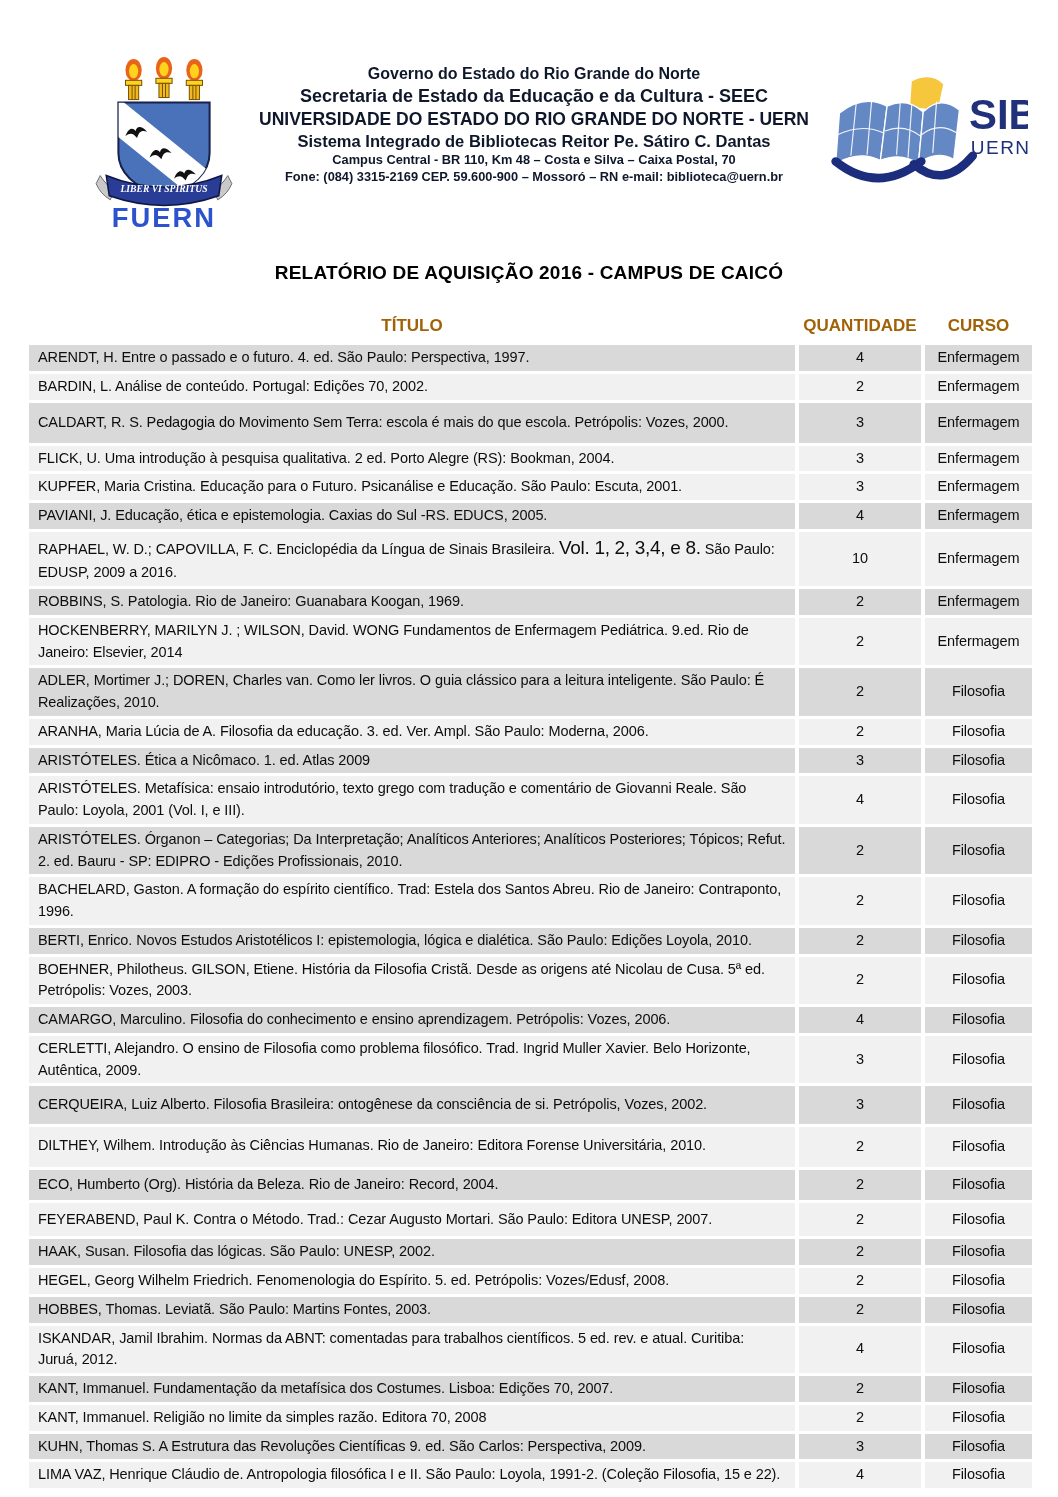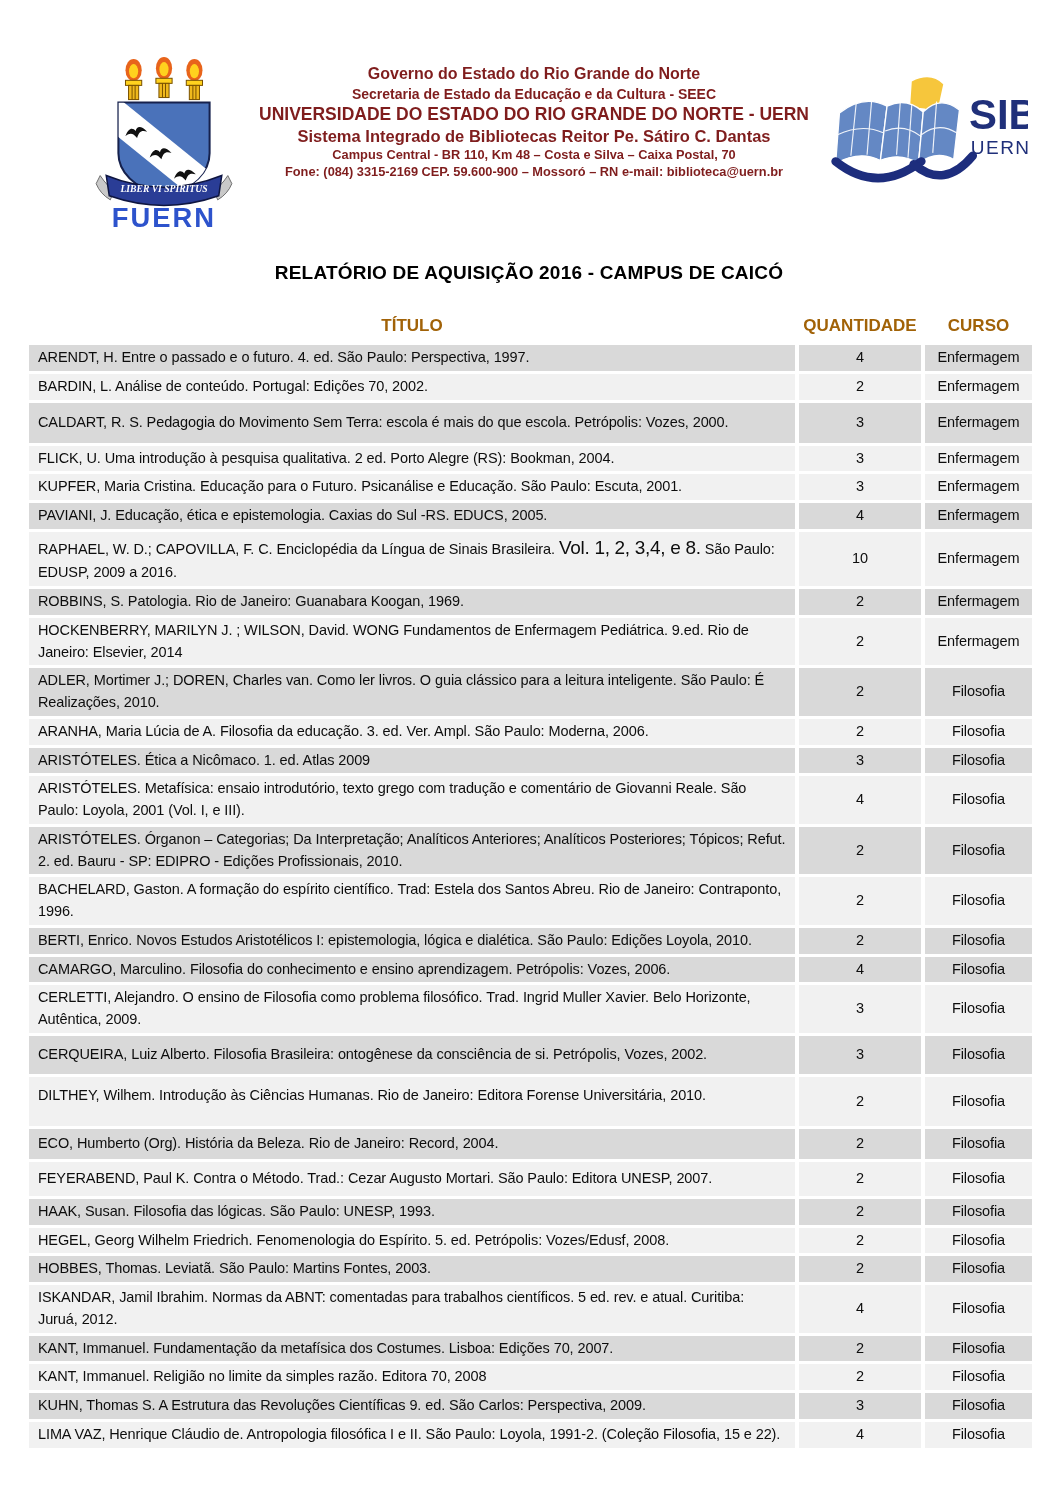--- a/index.html
+++ b/index.html
@@ -20,24 +20,24 @@
     color:var(--ink);
   }
   .page{width:1058px;min-height:1497px;background:#fff;padding-top:56px;}
   
   .brand-row{
     display:flex;align-items:flex-start;justify-content:space-between;
     padding:0 30px 0 88px;
   }
   .org-block{
     flex:1;text-align:center;padding-top:8px;line-height:1.3;
-    color:#7f1d1d;font-weight:700;
+    color:#0f172a;font-weight:700;
   }
   .org-line-1{font-size:16px;}
-  .org-line-2{font-size:14px;}
+  .org-line-2{font-size:18px;}
   .org-line-3{font-size:17.5px;}
   .org-line-4{font-size:16.5px;}
   .org-line-5{font-size:12.8px;}
   .org-line-6{font-size:12.8px;}
   .logo-left{width:152px;flex:0 0 auto;}
   .logo-right{width:200px;flex:0 0 auto;margin-top:14px;}
   
   .report-title{
     text-align:center;font-size:19px;font-weight:800;
     margin-top:32px;letter-spacing:0.2px;color:#000;
@@ -257,52 +257,57 @@
         <tr class="even">
           <td class="col-title"><span>BACHELARD, Gaston. A formação do espírito científico. Trad: Estela dos Santos Abreu. Rio de Janeiro: Contraponto, 1996.</span></td>
           <td class="col-qty">2</td>
           <td class="col-course">Filosofia</td>
         </tr>
         <tr class="odd">
           <td class="col-title"><span>BERTI, Enrico. Novos Estudos Aristotélicos I: epistemologia, lógica e dialética. São Paulo: Edições Loyola, 2010.</span></td>
           <td class="col-qty">2</td>
           <td class="col-course">Filosofia</td>
         </tr>
+        <tr class="even">
+          <td class="col-title"><span>BOEHNER, Philotheus. GILSON, Etiene. História da Filosofia Cristã. Desde as origens até Nicolau de Cusa. 5ª ed. Petrópolis: Vozes, 2003.</span></td>
+          <td class="col-qty">2</td>
+          <td class="col-course">Filosofia</td>
+        </tr>
         <tr class="odd">
           <td class="col-title"><span>CAMARGO, Marculino. Filosofia do conhecimento e ensino aprendizagem. Petrópolis: Vozes, 2006.</span></td>
           <td class="col-qty">4</td>
           <td class="col-course">Filosofia</td>
         </tr>
         <tr class="even">
           <td class="col-title"><span>CERLETTI, Alejandro. O ensino de Filosofia como problema filosófico. Trad. Ingrid Muller Xavier. Belo Horizonte, Autêntica, 2009.</span></td>
           <td class="col-qty">3</td>
           <td class="col-course">Filosofia</td>
         </tr>
         <tr class="odd">
           <td class="col-title" style="padding-top: 8px; padding-bottom: 8px; margin-left: 35px;"><span>CERQUEIRA, Luiz Alberto. Filosofia Brasileira: ontogênese da consciência de si. Petrópolis, Vozes, 2002.</span></td>
           <td class="col-qty">3</td>
           <td class="col-course">Filosofia</td>
         </tr>
         <tr class="even">
-          <td class="col-title" style="padding-top: 8px; padding-bottom: 20px; margin-top: 16px;"><span>DILTHEY, Wilhem. Introdução às Ciências Humanas. Rio de Janeiro: Editora Forense Universitária, 2010.</span></td>
+          <td class="col-title" style="padding-top: 8px; padding-bottom: 10px; margin-top: 16px;"><span>DILTHEY, Wilhem. Introdução às Ciências Humanas. Rio de Janeiro: Editora Forense Universitária, 2010.</span></td>
           <td class="col-qty">2</td>
           <td class="col-course">Filosofia</td>
         </tr>
         <tr class="odd">
           <td class="col-title" style="padding-top: 4px; padding-bottom: 4px;"><span>ECO, Humberto (Org). História da Beleza. Rio de Janeiro: Record, 2004.</span></td>
           <td class="col-qty">2</td>
           <td class="col-course">Filosofia</td>
         </tr>
         <tr class="even">
           <td class="col-title" style="padding-top: 6px; padding-bottom: 6px; margin-top: 8px;"><span>FEYERABEND, Paul K. Contra o Método. Trad.: Cezar Augusto Mortari. São Paulo: Editora UNESP, 2007.</span></td>
           <td class="col-qty">2</td>
           <td class="col-course">Filosofia</td>
         </tr>
         <tr class="odd">
-          <td class="col-title"><span>HAAK, Susan. Filosofia das lógicas. São Paulo: UNESP, 1993.</span></td>
+          <td class="col-title"><span>HAAK, Susan. Filosofia das lógicas. São Paulo: UNESP, 2002.</span></td>
           <td class="col-qty">2</td>
           <td class="col-course">Filosofia</td>
         </tr>
         <tr class="even">
           <td class="col-title"><span>HEGEL, Georg Wilhelm Friedrich. Fenomenologia do Espírito. 5. ed. Petrópolis: Vozes/Edusf, 2008.</span></td>
           <td class="col-qty">2</td>
           <td class="col-course">Filosofia</td>
         </tr>
         <tr class="odd">
           <td class="col-title"><span>HOBBES, Thomas. Leviatã. São Paulo: Martins Fontes, 2003.</span></td>

